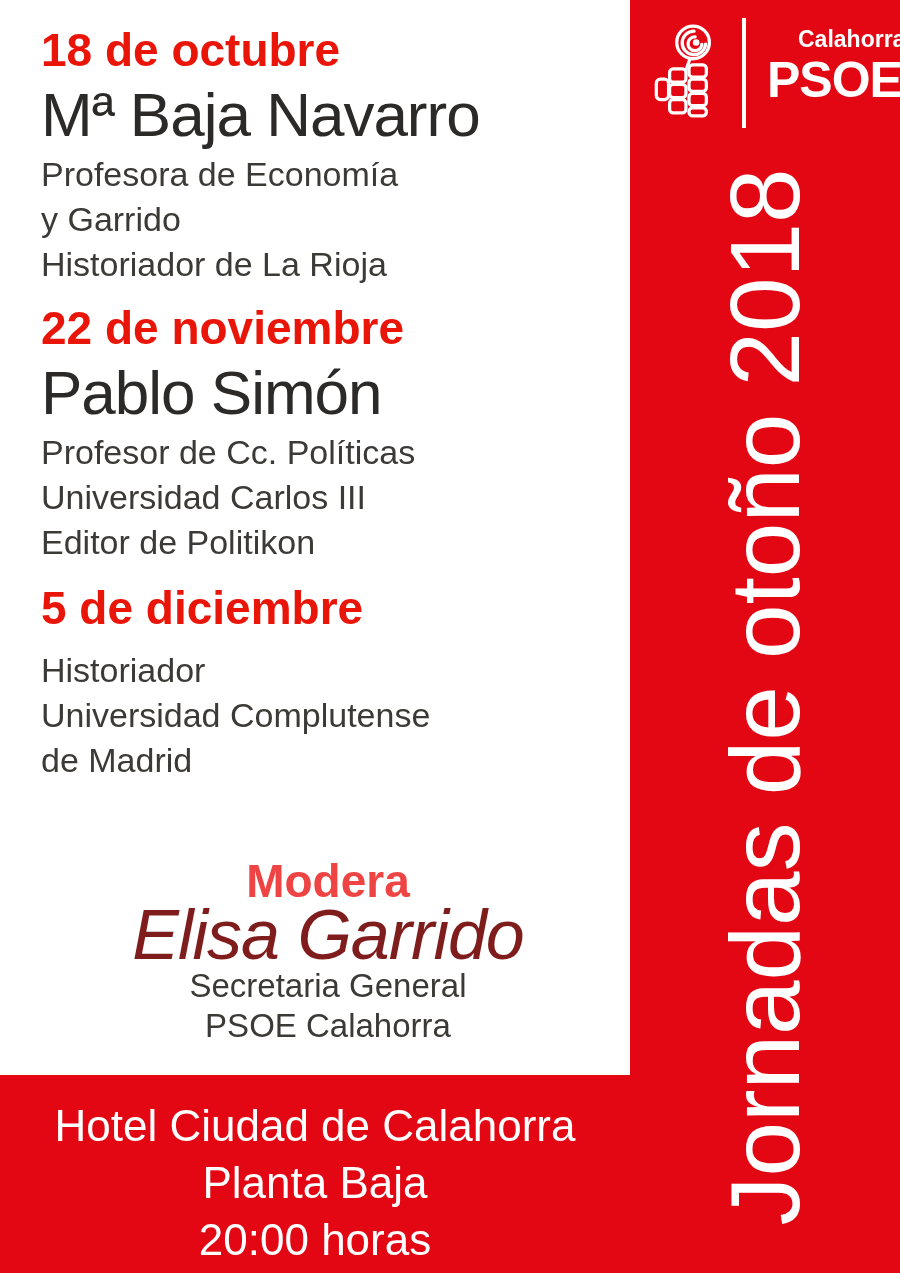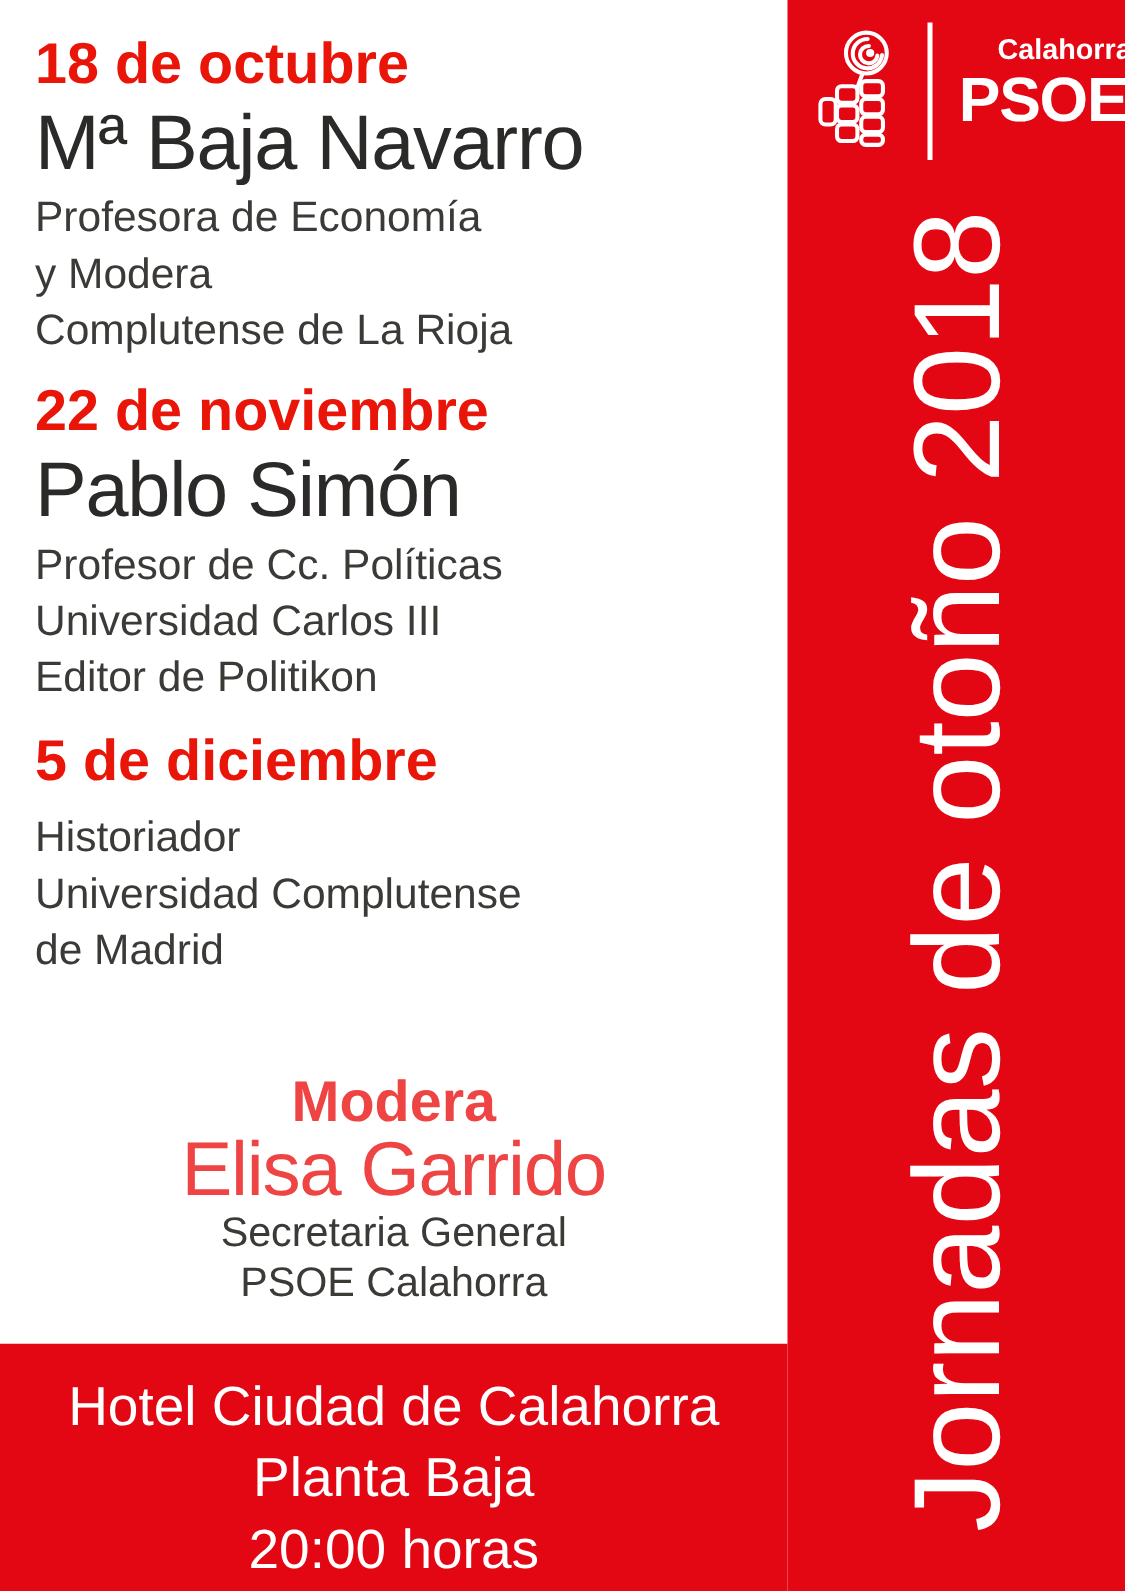--- a/index.html
+++ b/index.html
@@ -1,31 +1,31 @@
 <!DOCTYPE html>
 <html><head>
 <meta charset="utf-8">
 <style>
   html,body{margin:0;padding:0;background:#ffffff;}
   .poster{
     position:relative;width:900px;height:1273px;overflow:hidden;background:#ffffff;
     font-family:"Liberation Sans","DejaVu Sans",sans-serif;
   }
   
-  .left-col{position:absolute;left:0;top:0;width:630px;height:1252px;background:#ffffff;}
+  .left-col{position:absolute;left:13px;top:0;width:630px;height:1252px;background:#ffffff;}
   .speaker{position:absolute;left:28px;right:6px;}
   .s1{top:22px;} .s2{top:300px;} .s3{top:580px;}
   .date{font-size:46px;font-weight:bold;color:#ea1509;line-height:56px;white-space:nowrap;}
   .name{font-size:62px;font-weight:normal;color:#2b2a28;line-height:74px;letter-spacing:-1px;white-space:nowrap;}
   .role{font-size:34px;color:#3c3a37;line-height:45px;white-space:nowrap;}
   .s3 .roles{margin-top:12px;}
   
   .moderator{position:absolute;left:0;top:858px;width:630px;text-align:center;}
   .mod-label{font-size:46px;font-weight:bold;color:#ef4444;line-height:46px;}
-  .mod-name{font-size:61px;color:#ef4444;line-height:62px;letter-spacing:-1px;}
+  .mod-name{font-size:70px;color:#7f1d1d;line-height:62px;letter-spacing:-1px;font-style:italic;}
   .mod-role{font-size:33px;color:#3c3a37;line-height:40px;}
   
   .venue-band{
     position:absolute;left:0;top:1048px;width:630px;height:225px;background:#e30613;
     text-align:center;padding-top:22px;box-sizing:border-box;margin-top:27px;
   }
   .venue-line{font-size:44px;color:#ffffff;line-height:57px;white-space:nowrap;}
   
   .brand-band{position:absolute;left:630px;top:0;width:270px;height:1273px;background:#e30613;}
   .logo{position:absolute;left:24px;top:22px;}
@@ -43,22 +43,22 @@
 
 <div class="poster">
 
   <div class="left-col">
 
     <section class="speaker s1">
       <div class="date">18 de octubre</div>
       <div class="name">Mª Baja Navarro</div>
       <div class="roles">
         <div class="role">Profesora de Economía</div>
-        <div class="role">y Modera</div>
-        <div class="role">Complutense de La Rioja</div>
+        <div class="role">y Garrido</div>
+        <div class="role">Historiador de La Rioja</div>
       </div>
     </section>
 
     <section class="speaker s2">
       <div class="date">22 de noviembre</div>
       <div class="name">Pablo Simón</div>
       <div class="roles">
         <div class="role">Profesor de Cc. Políticas</div>
         <div class="role">Universidad Carlos III</div>
         <div class="role">Editor de Politikon</div>

